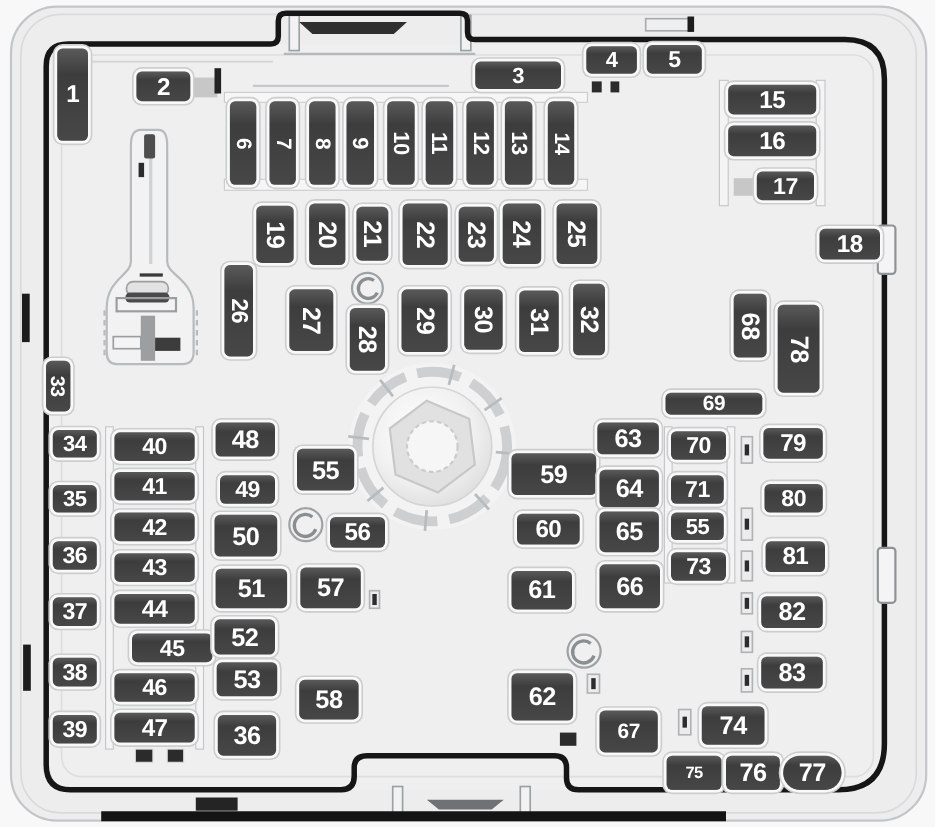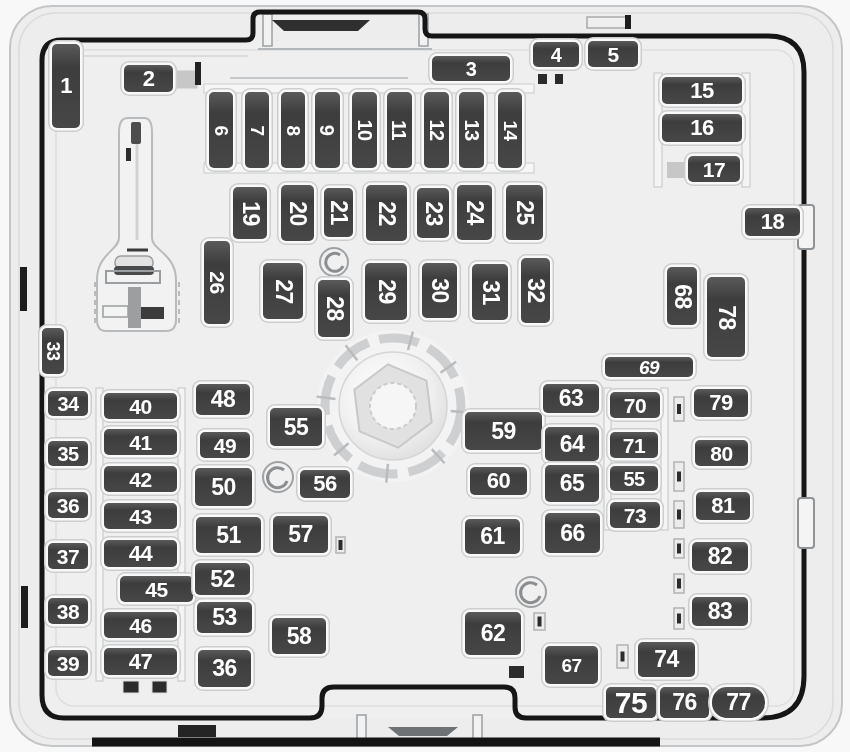--- a/index.html
+++ b/index.html
@@ -356,40 +356,40 @@
       </div>
       <div class="fuse" style="left: 545px; top: 513px; width: 55px; height: 40px;">
         <span style="font-size: 23px;">66</span>
       </div>
       <div class="fuse" style="left: 545px; top: 646px; width: 53px; height: 38px;">
         <span style="font-size: 19px;">67</span>
       </div>
       <div class="fuse rot" style="left: 667px; top: 267px; width: 30px; height: 58px;">
         <span style="font-size: 23px;">68</span>
       </div>
-      <div class="fuse" style="left: 605px; top: 357px; width: 88px; height: 20px; font-style: italic;">
+      <div class="fuse" style="left: 605px; top: 357px; width: 88px; height: 20px;">
         <span style="font-size: 19px;">69</span>
       </div>
       <div class="fuse" style="left: 610px; top: 392px; width: 50px; height: 26px;">
         <span style="font-size: 21px;">70</span>
       </div>
       <div class="fuse" style="left: 610px; top: 432px; width: 48px; height: 26px;">
         <span style="font-size: 21px;">71</span>
       </div>
       <div class="fuse" style="left: 610px; top: 466px; width: 48px; height: 25px;">
         <span style="font-size: 20px;">55</span>
       </div>
       <div class="fuse" style="left: 610px; top: 502px; width: 50px; height: 26px;">
         <span style="font-size: 21px;">73</span>
       </div>
       <div class="fuse" style="left: 638px; top: 642px; width: 57px; height: 35px;">
         <span style="font-size: 23px;">74</span>
       </div>
       <div class="fuse" style="left: 606px; top: 687px; width: 50px; height: 31px;">
-        <span style="font-size: 30px;">75</span>
+        <span style="font-size: 15px;">75</span>
       </div>
       <div class="fuse" style="left: 660px; top: 687px; width: 49px; height: 31px;">
         <span style="font-size: 23px;">76</span>
       </div>
       <div class="fuse" style="left: 712px; top: 687px; width: 53px; height: 31px; border-radius: 15px;">
         <span style="font-size: 23px;">77</span>
       </div>
       <div class="fuse rot" style="left: 707px; top: 277px; width: 38px; height: 80px;">
         <span style="font-size: 23px;">78</span>
       </div>

